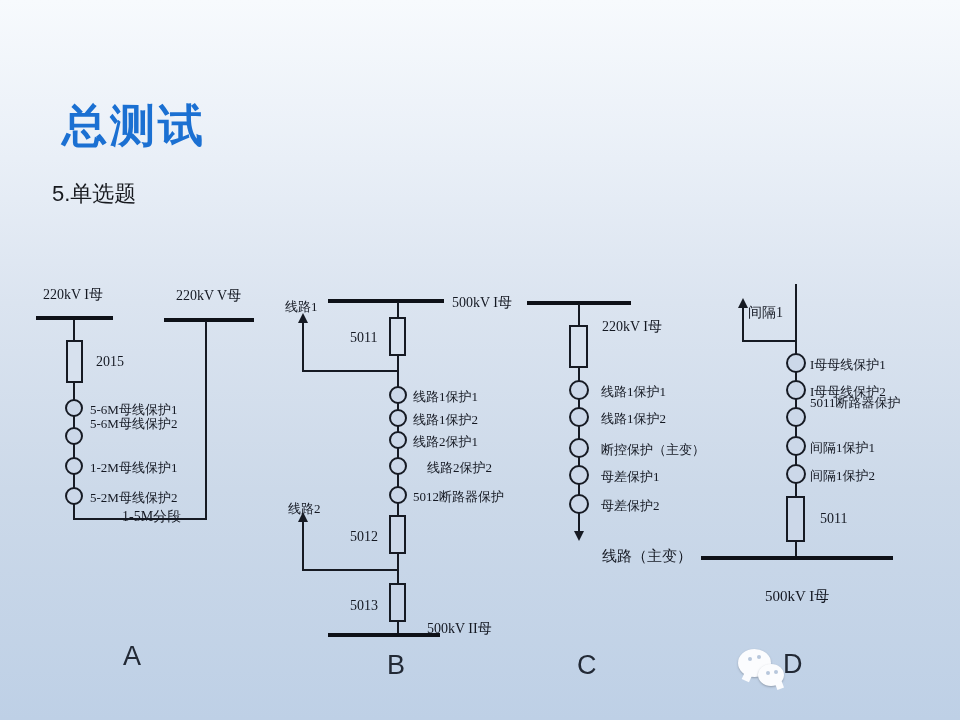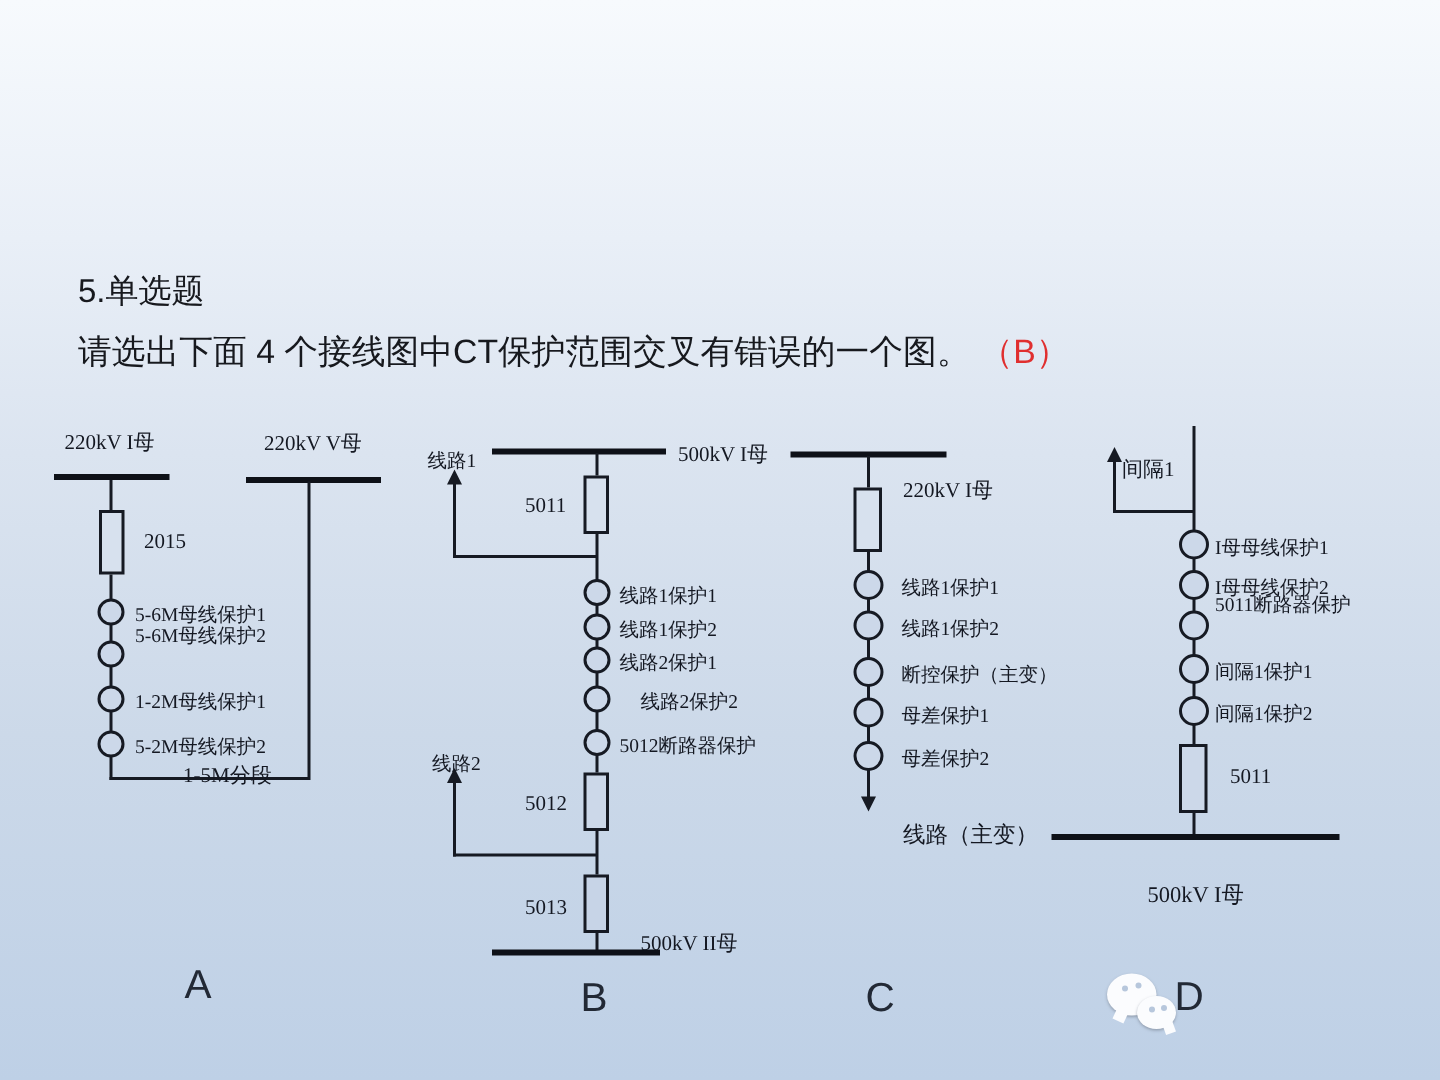--- a/index.html
+++ b/index.html
@@ -28,24 +28,22 @@
   .weye{position:absolute;background:#b7c7dc;border-radius:50%}
   .wtail{position:absolute;background:#fbfcfe}
   .brand{position:absolute;left:787px;top:655px;font-size:25px;font-weight:bold;color:#f3f6fa;letter-spacing:1px;
     text-shadow:1px 2px 2px rgba(105,115,132,.85);white-space:nowrap}
 </style>
 </head>
 <body>
 
 <div class="stage">
 
+  <div class="title">总测试</div>
   <div class="qnum">5.单选题</div>
-  <div class="qline">
-    <span>请选出下面 4 个接线图中CT保护范围交叉有错误的一个图。</span><span class="ans">（B）</span>
-  </div>
 
   <div class="grp">
     <div class="dtext t14" style="left:43px;top:286px">220kV I母</div>
     <div class="bus" style="left:36px;top:316px;width:77px"></div>
     <div class="dtext t14" style="left:176px;top:287px">220kV V母</div>
     <div class="bus" style="left:164px;top:318px;width:90px"></div>
     <div class="line v" style="left:73px;top:320px;height:200px"></div>
     <div class="line v" style="left:205px;top:321px;height:199px"></div>
     <div class="line h" style="left:73px;top:518px;width:133px"></div>
     <div class="box f1" style="left:66px;top:340px;width:17px;height:43px"></div>

